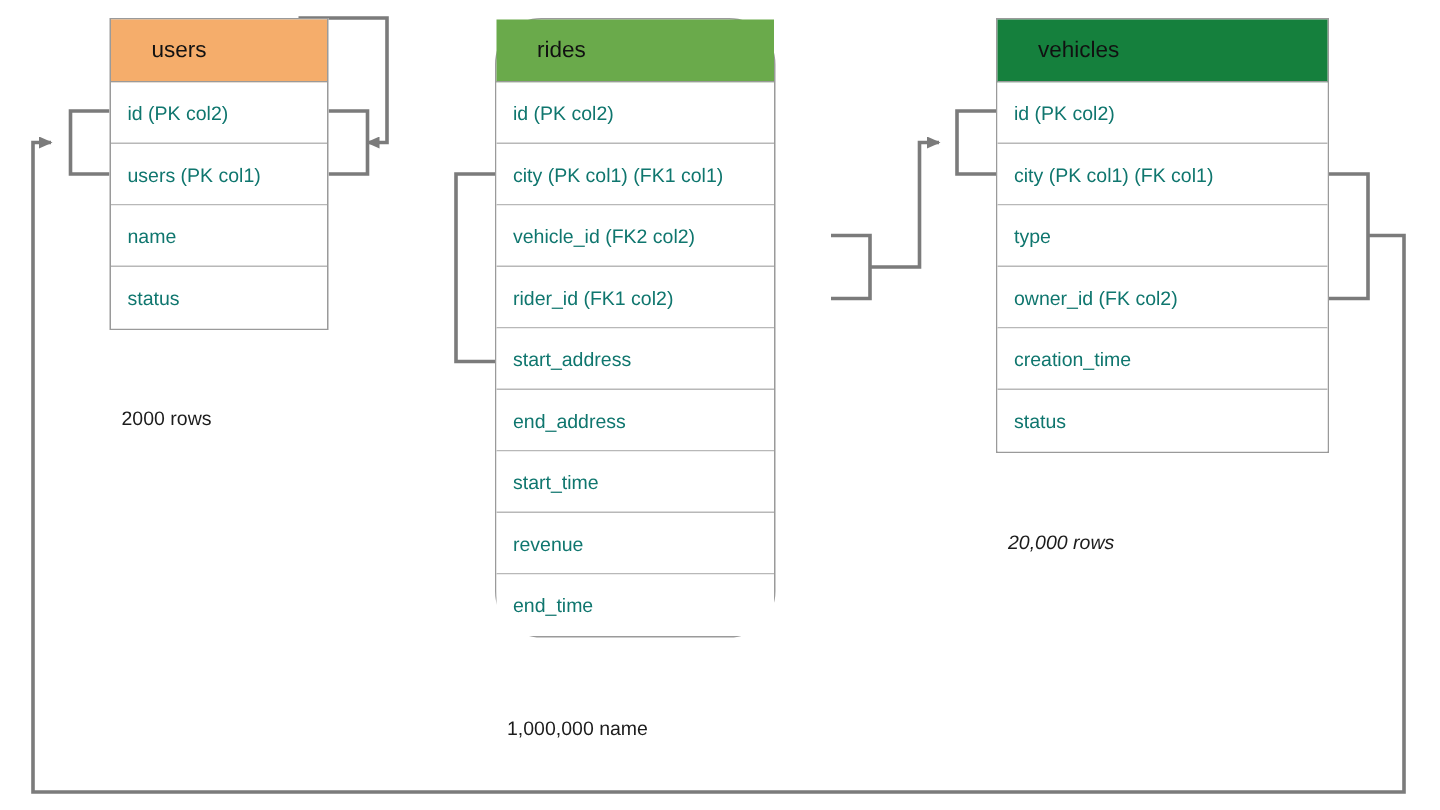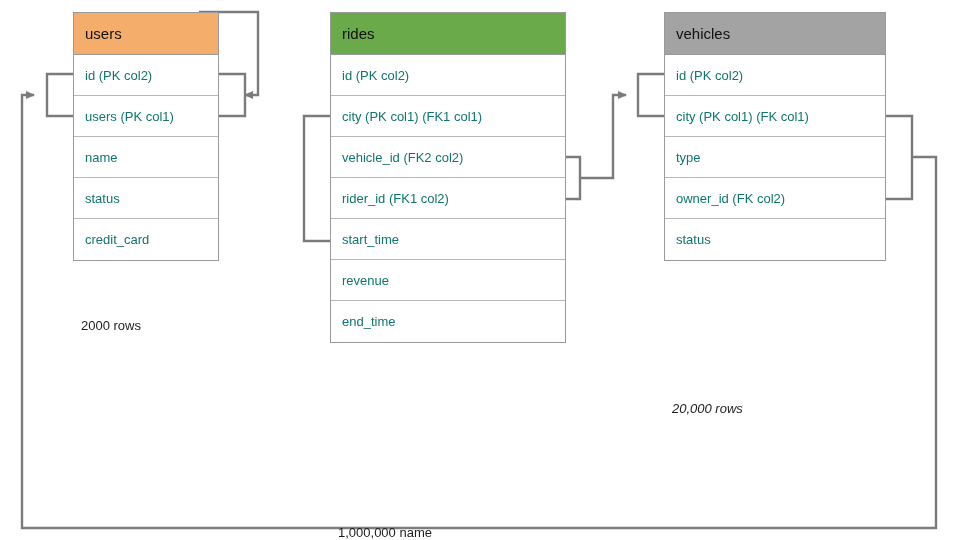--- a/index.html
+++ b/index.html
@@ -27,21 +27,21 @@
     position: absolute;
     box-sizing: border-box;
     background: #ffffff;
     border: 1px solid #9a9a9a;
     z-index: 3;
   }
   .entity-header {
     box-sizing: border-box;
     height: 42px;
     line-height: 42px;
-    padding: 0 0 0 11px;
+    padding: 0 0 0 27px;
     font-size: 15px;
     color: #111111;
     border-bottom: 1px solid #9a9a9a;
     white-space: nowrap;
     overflow: hidden;
   }
   .entity-field {
     box-sizing: border-box;
     height: 41px;
     line-height: 41px;
@@ -55,21 +55,20 @@
   }
   .entity-field:last-child {
     border-bottom: none;
   }
   .row-count {
     position: absolute;
     font-size: 13px;
     color: #1c1c1c;
     white-space: nowrap;
     z-index: 3;
-    margin-top: 47px;
   }
 </style>
 </head>
 <body>
 
 <div id="canvas">
 
   <svg id="connectors" viewBox="0 0 960 540">
     <defs>
       <marker id="arrow-right" markerWidth="9" markerHeight="8" refX="8" refY="4" orient="auto" markerUnits="userSpaceOnUse">
@@ -101,39 +100,41 @@
       <path d="M912,157 L936,157 L936,528 L22,528 L22,95 L34,95" marker-end="url(#arrow-right)"></path>
     </g>
   </svg>
 
   <div class="table-entity" style="left:73px; top:12px; width:146px;">
     <div class="entity-header" style="background:#f5ad6b;">users</div>
     <div class="entity-field">id (PK col2)</div>
     <div class="entity-field">users (PK col1)</div>
     <div class="entity-field">name</div>
     <div class="entity-field">status</div>
-    <div class="entity-field">credit_card</div>
   </div>
   <div class="row-count" style="left:81px; top:271px;">2000 rows</div>
 
-  <div class="table-entity" style="left:330px; top:12px; width:236px;">
+  <div class="table-entity" style="left:330px; top:12px; width:187px;border-radius:31px;">
     <div class="entity-header" style="background:#6aaa4b;">rides</div>
     <div class="entity-field">id (PK col2)</div>
     <div class="entity-field">city (PK col1) (FK1 col1)</div>
     <div class="entity-field">vehicle_id (FK2 col2)</div>
     <div class="entity-field">rider_id (FK1 col2)</div>
+    <div class="entity-field">start_address</div>
+    <div class="entity-field">end_address</div>
     <div class="entity-field">start_time</div>
     <div class="entity-field">revenue</div>
     <div class="entity-field">end_time</div>
   </div>
   <div class="row-count" style="left:338px; top:478px;">1,000,000 name</div>
 
   <div class="table-entity" style="left:664px; top:12px; width:222px;">
-    <div class="entity-header" style="background:#a3a3a3;">vehicles</div>
+    <div class="entity-header" style="background:#15803d;">vehicles</div>
     <div class="entity-field">id (PK col2)</div>
     <div class="entity-field">city (PK col1) (FK col1)</div>
     <div class="entity-field">type</div>
     <div class="entity-field">owner_id (FK col2)</div>
+    <div class="entity-field">creation_time</div>
     <div class="entity-field">status</div>
   </div>
   <div class="row-count" style="left:672px; top:354px;font-style:italic;">20,000 rows</div>
 
 </div>
 
 </body></html>

